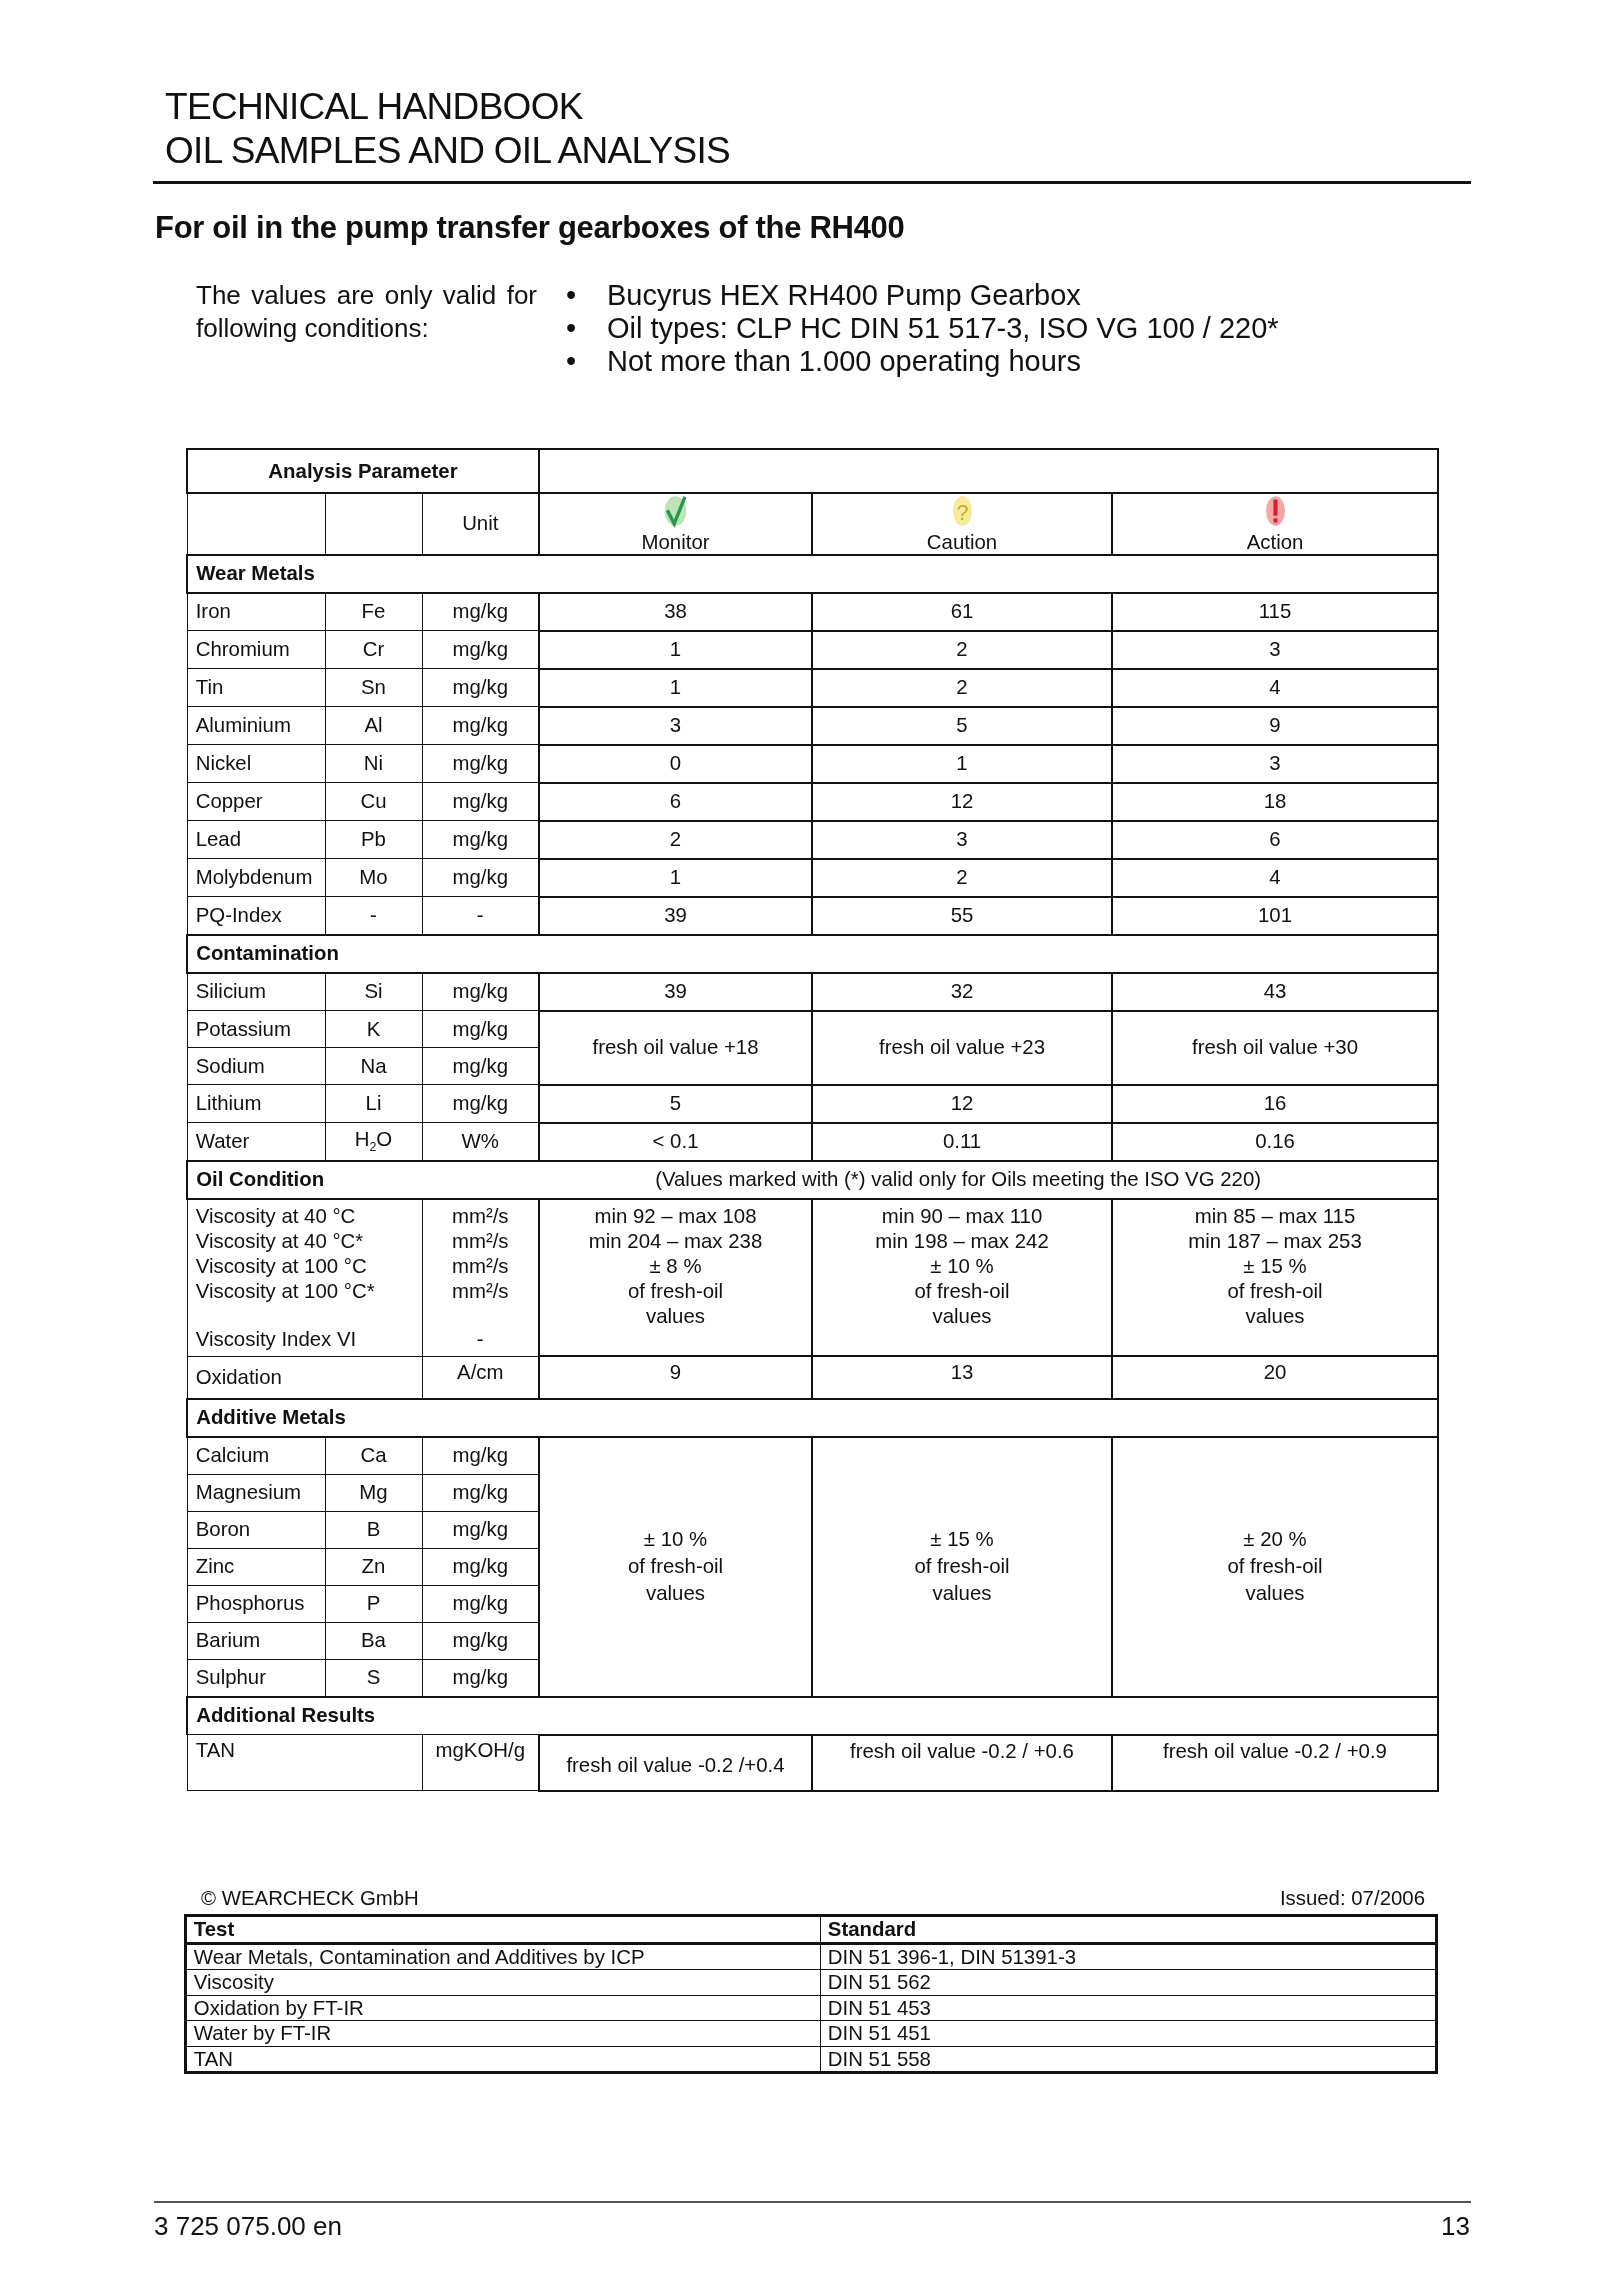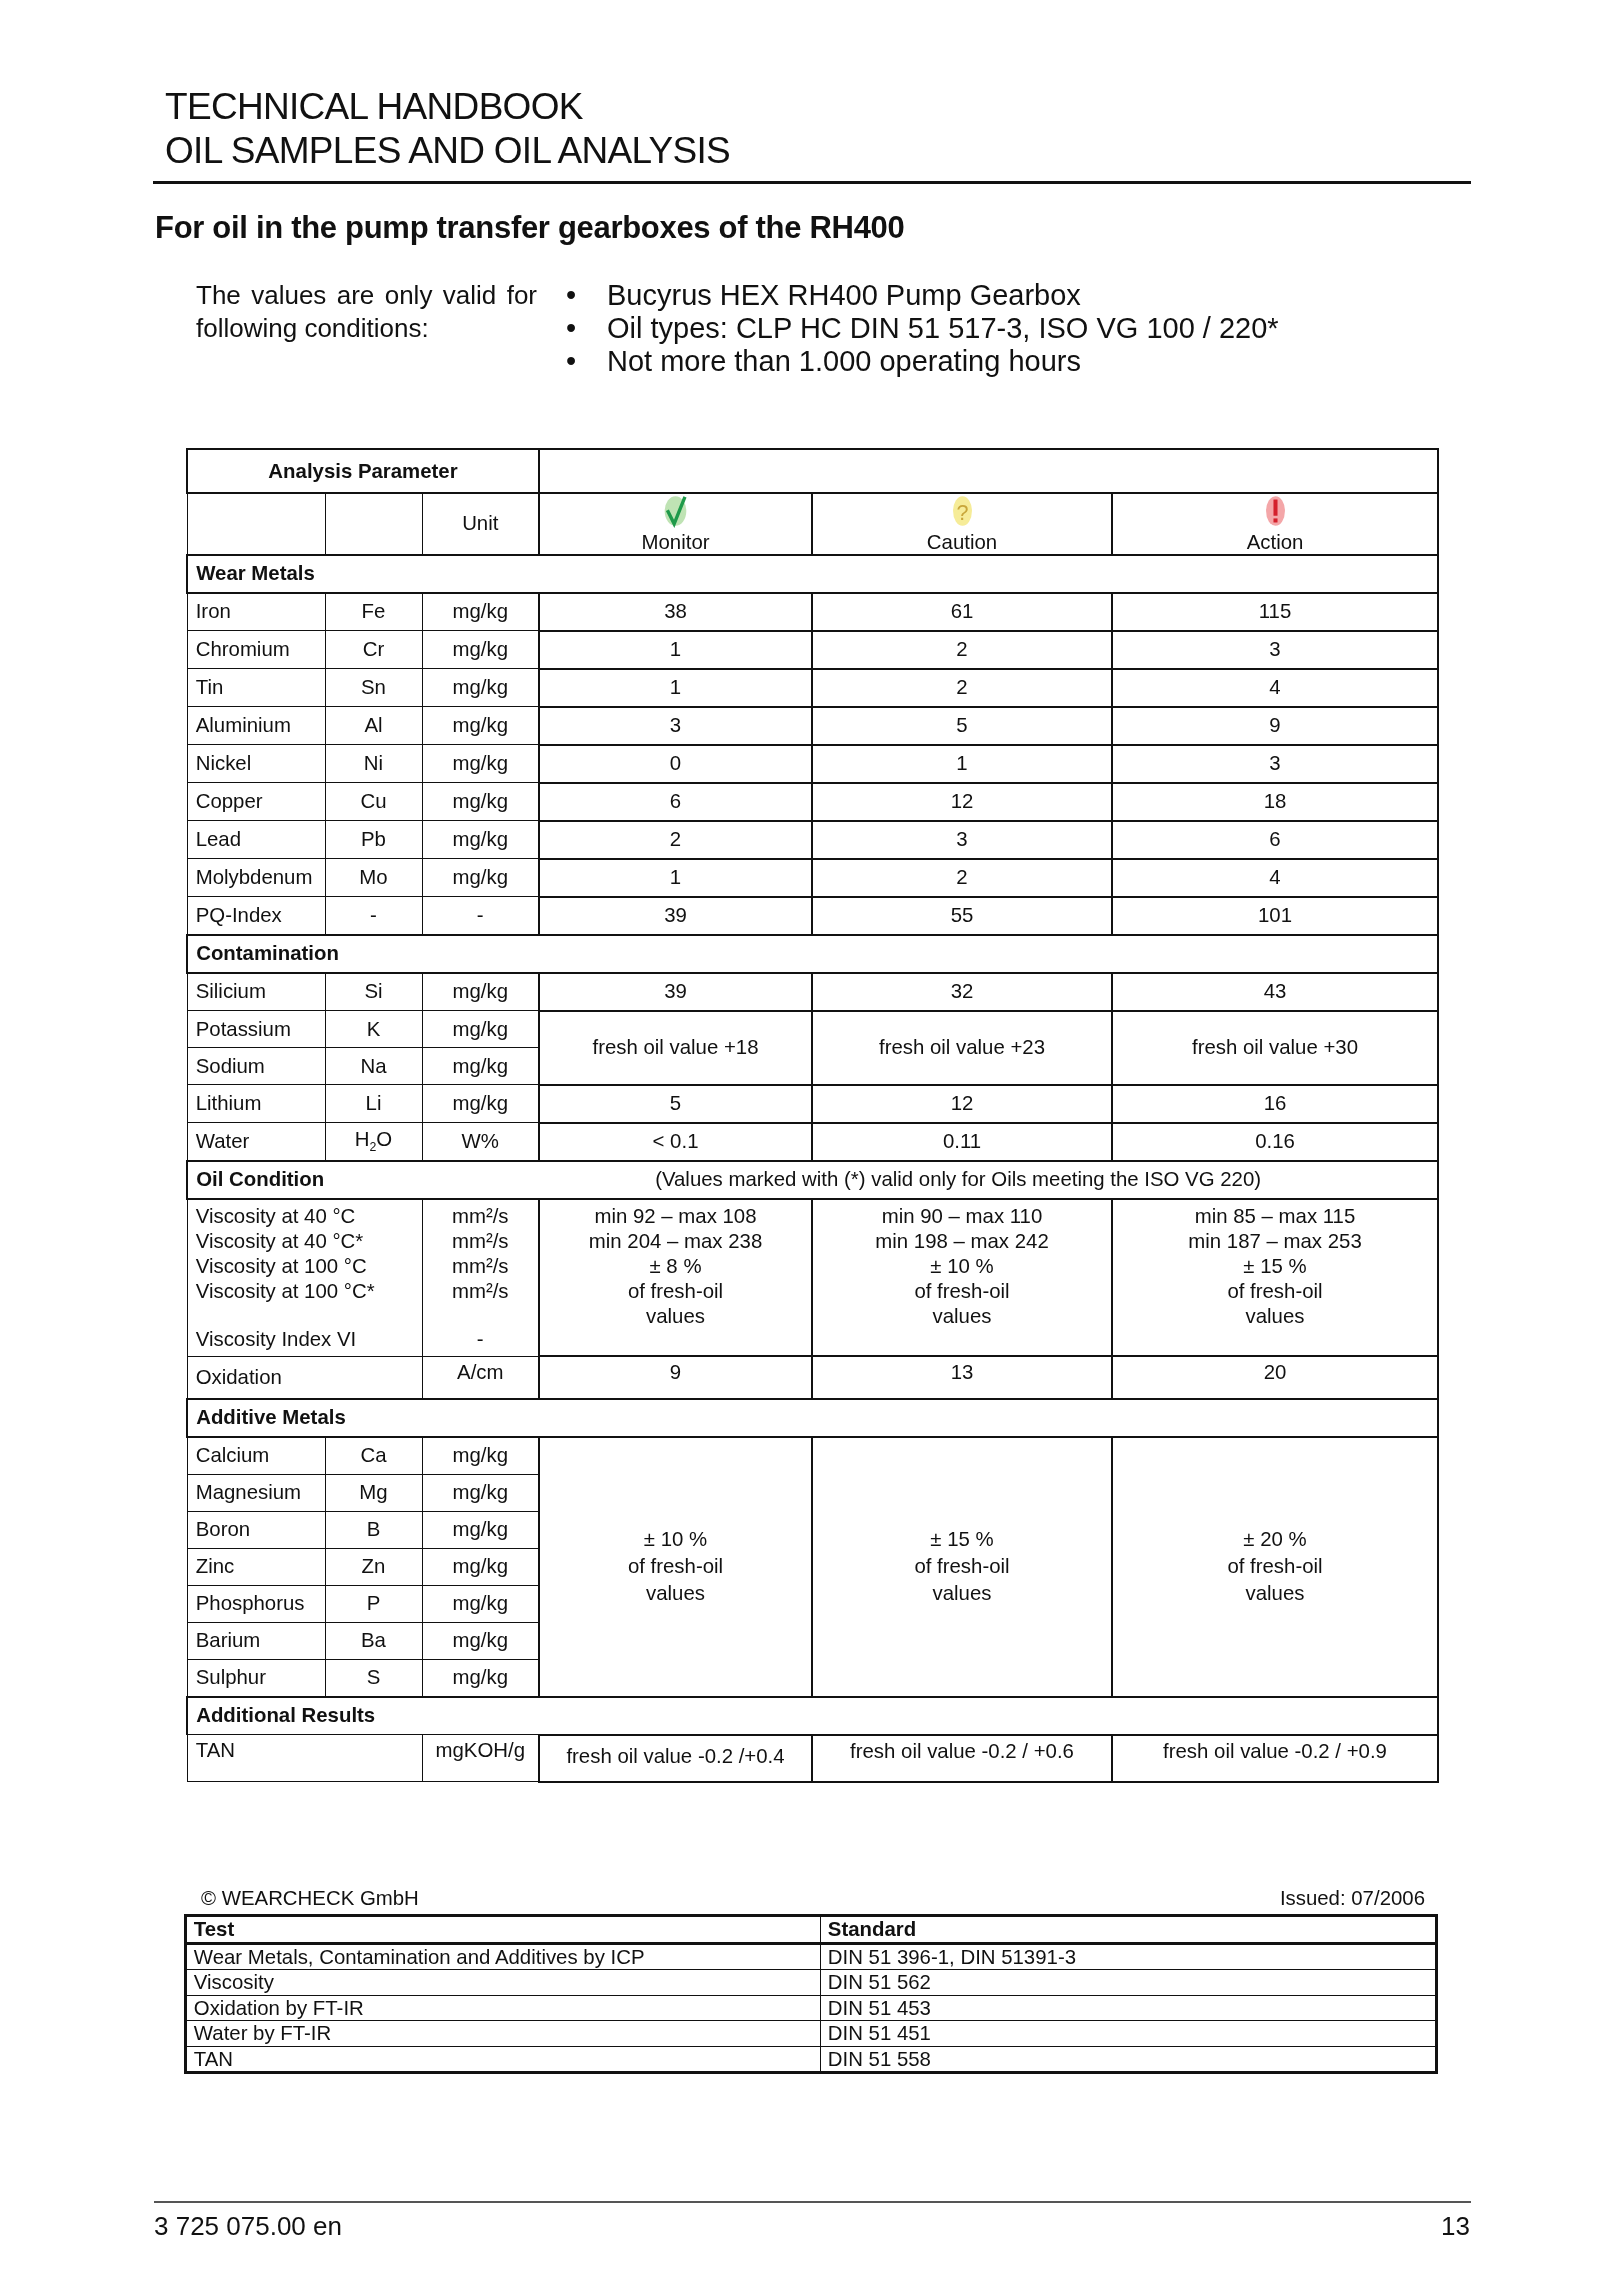--- a/index.html
+++ b/index.html
@@ -311,21 +311,21 @@
     <td class="thin c">S</td>
     <td class="thin c">mg/kg</td>
   </tr>
 
   <tr class="sec">
     <td colspan="6" class="b" style="border-bottom-width:1.4px;">Additional Results</td>
   </tr>
   <tr>
     <td colspan="2" class="thin" style="vertical-align:top; padding-top:4.1px; height:38px;">TAN</td>
     <td class="thin c" style="vertical-align:top; padding-top:4.1px; padding-left:1.4px; padding-right:1.4px;">mgKOH/g</td>
-    <td class="c" style="vertical-align:top; padding-top:9px;">fresh oil value -0.2 /+0.4</td>
+    <td class="c" style="vertical-align:top; padding-top:18px;">fresh oil value -0.2 /+0.4</td>
     <td class="c" style="vertical-align:top; padding-top:4.1px;">fresh oil value -0.2 / +0.6</td>
     <td class="c" style="vertical-align:top; padding-top:4.1px;">fresh oil value -0.2 / +0.9</td>
   </tr>
 </tbody>
   </table>
 
 <div class="copyright">© WEARCHECK GmbH</div>
 <div class="issued">Issued: 07/2006</div>
 
 <table class="std">

